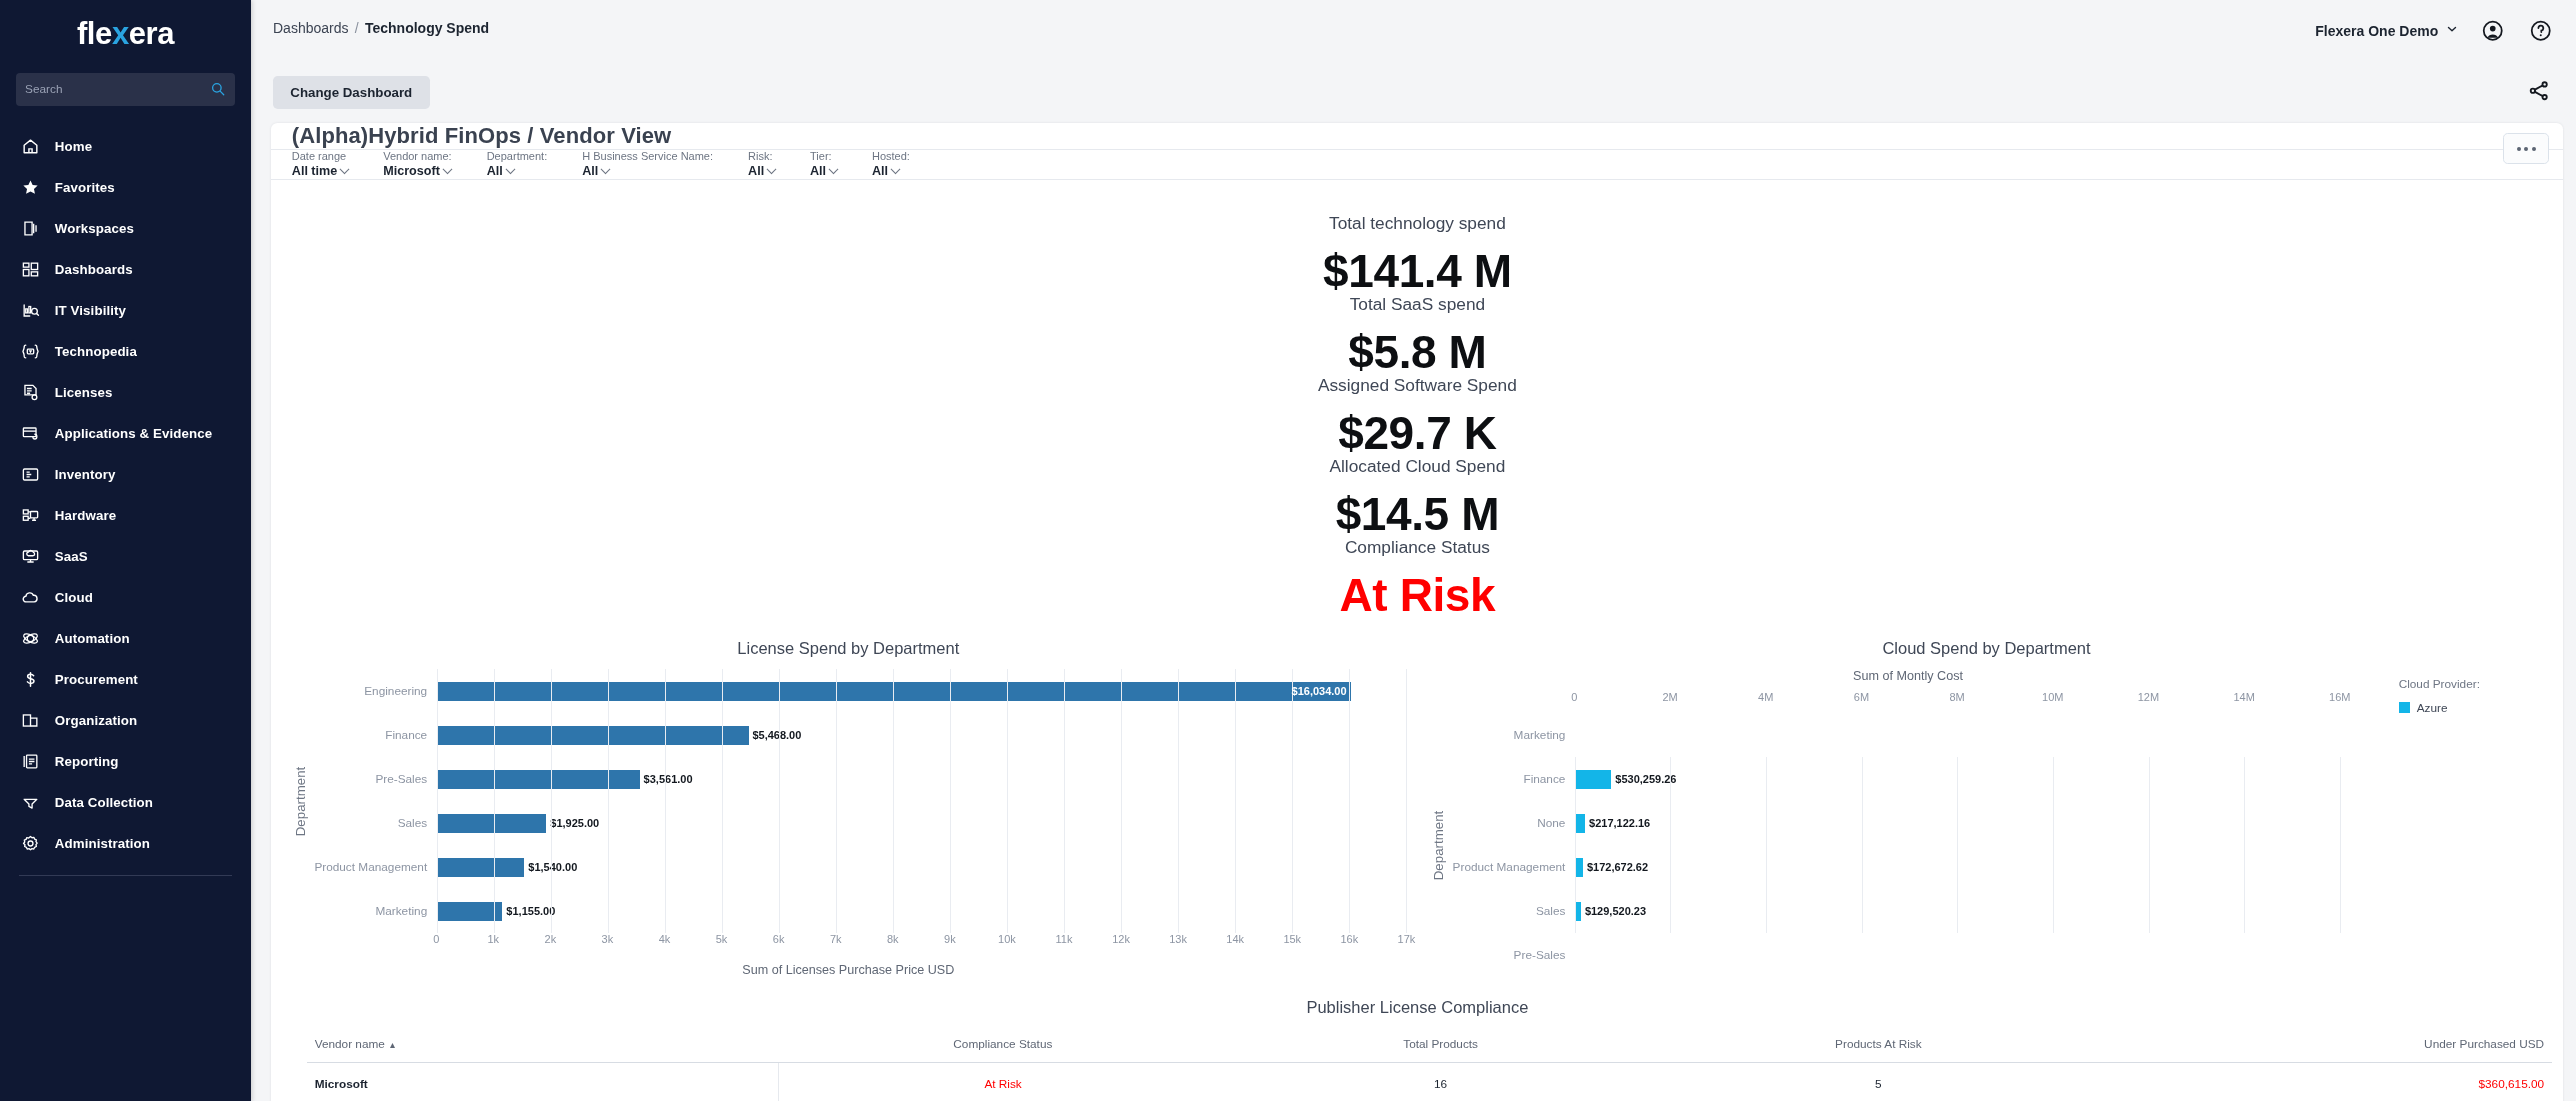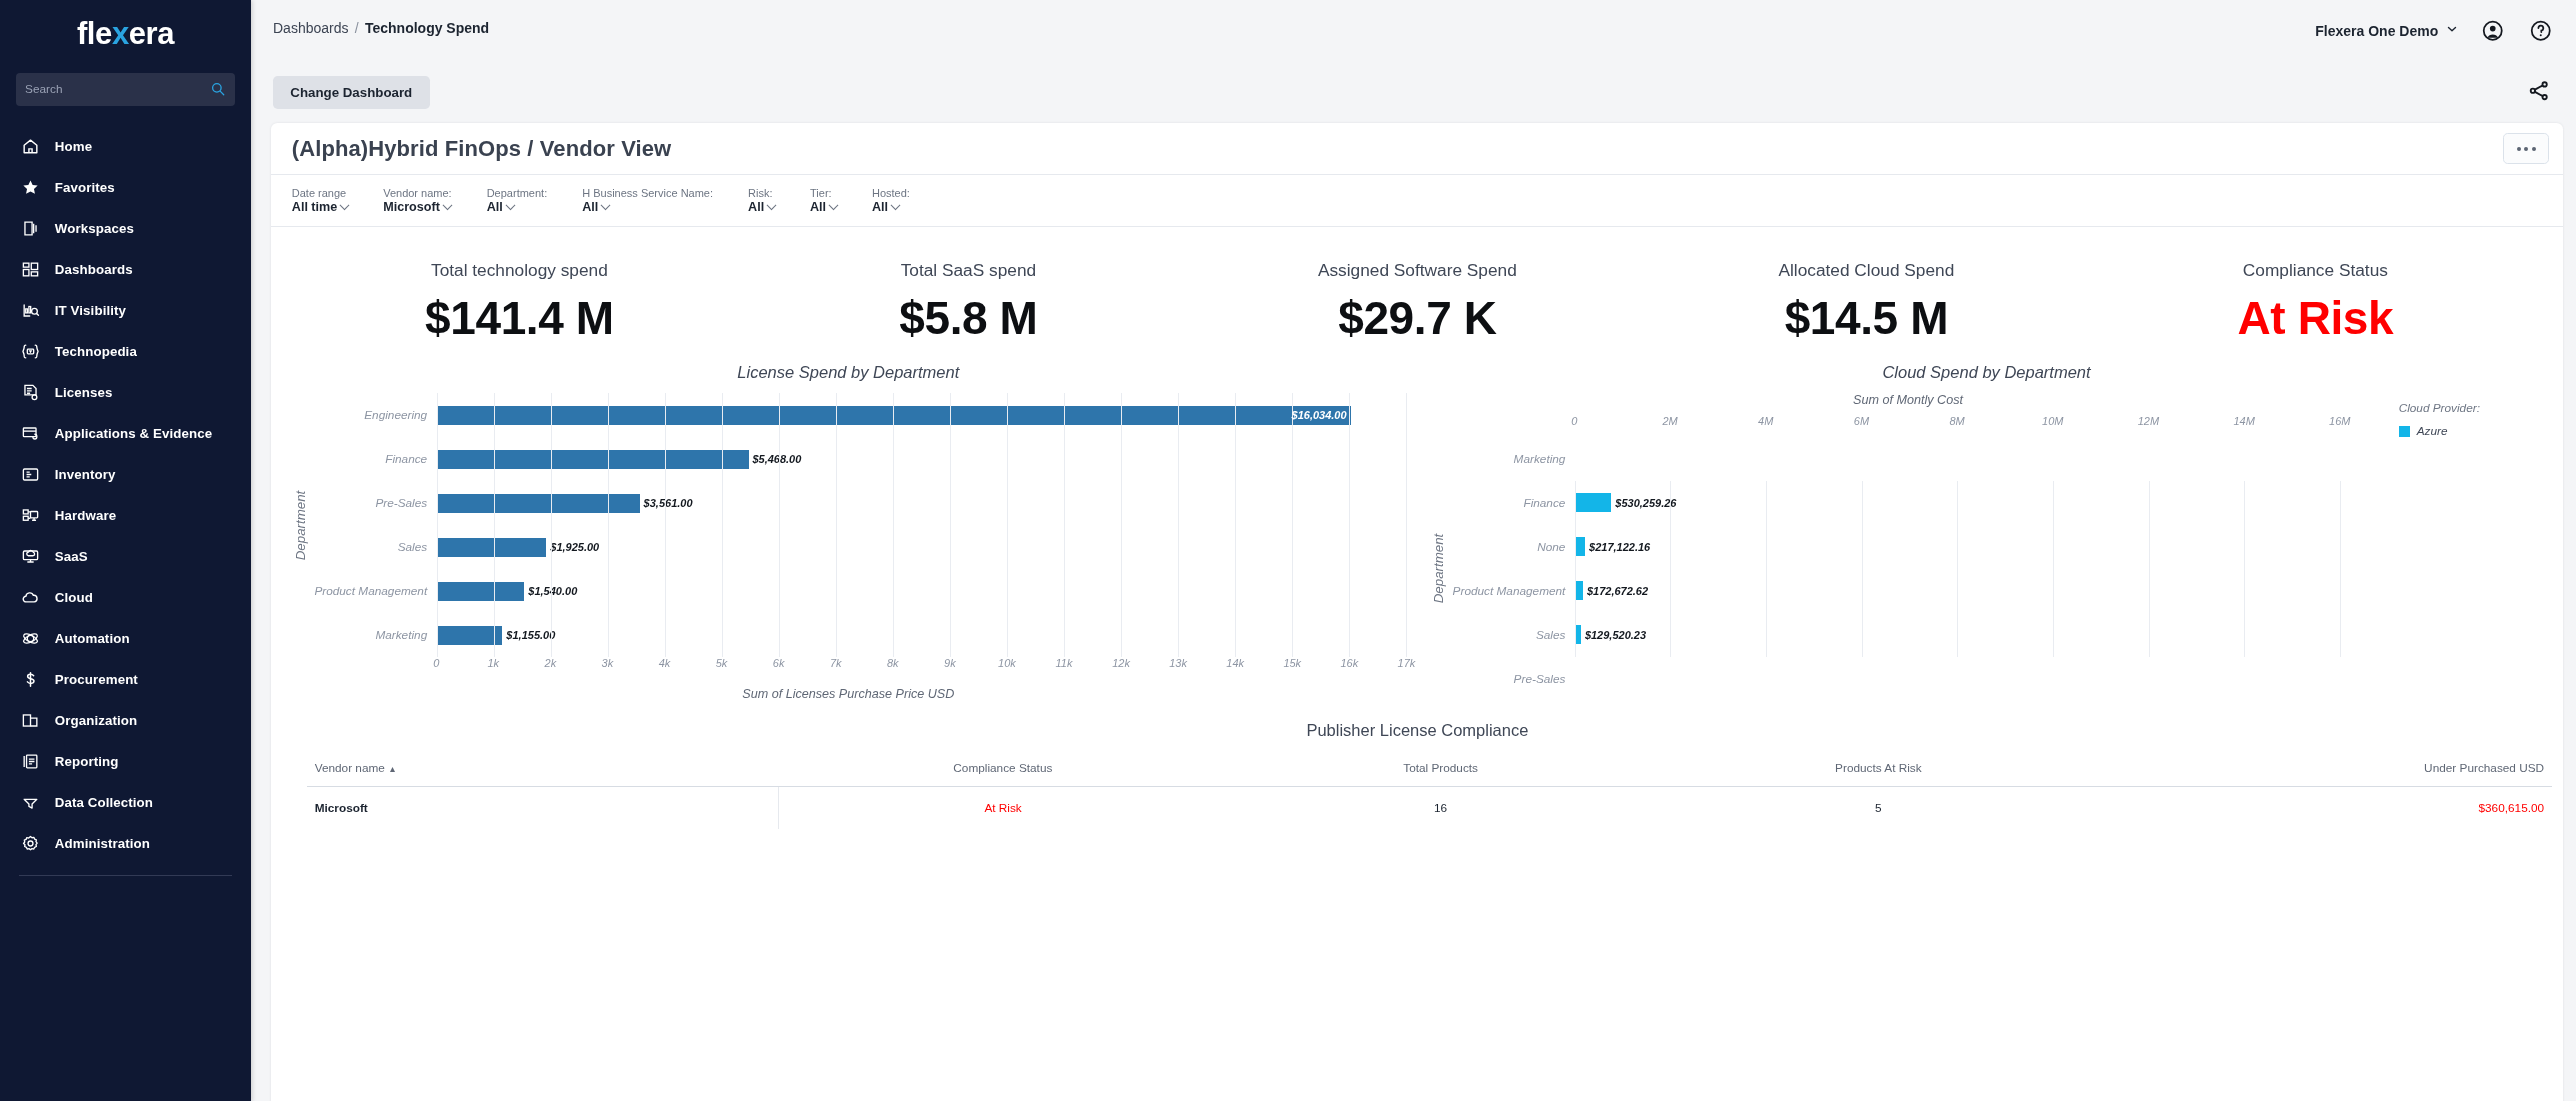--- a/index.html
+++ b/index.html
@@ -88,28 +88,28 @@
   .filter-bar {
     height: 52px; display: flex; align-items: center; gap: 0;
     padding: 0 20.4px; border-bottom: 0.8px solid #e6e9ee;
   }
   .filter { display: flex; flex-direction: column; justify-content: center; margin-right: 35px; cursor: pointer; }
   .filter-label { font-size: 11px; color: #6d7583; line-height: 13.3px; white-space: nowrap; }
   .filter-value { font-size: 12.6px; font-weight: 700; color: #1c2430; line-height: 15px; display: flex; align-items: center; gap: 3.9px; white-space: nowrap; }
   .caret { display: inline-block; width: 7px; height: 7px; border-right: 1.3px solid #6b7380; border-bottom: 1.3px solid #6b7380; transform: rotate(45deg) translate(-1.6px,-1.6px); }
 
   
-  .kpi-row { display: flex; padding: 33px 23.5px 7.8px 23.5px; }
+  .kpi-row { display: flex; padding: 33px 23.5px 7.8px 23.5px; flex-direction: column; }
   .kpi { flex: 1; display: flex; flex-direction: column; align-items: center; }
   .kpi-label { font-size: 17.3px; color: #3f4756; margin-bottom: 14px; text-align: center; }
   .kpi-value { font-size: 46px; font-weight: 700; color: #0d0f12; letter-spacing: -0.4px; line-height: 1; }
   .kpi-value.risk { color: #ff0000; }
 
   
-  .charts-row { display: flex; padding: 14px 7.8px 0 7.8px; font-style: italic; }
+  .charts-row { display: flex; padding: 14px 7.8px 0 7.8px; }
   .chart-panel { flex: 1; padding: 0 11px; }
   .chart-title { text-align: center; font-size: 16.5px; color: #3f4756; margin-bottom: 11px; }
 
   .bars-area { display: flex; }
   .yaxis-title {
     width: 20.4px; display: flex; align-items: center; justify-content: center;
     font-size: 13.3px; color: #6e7684;
   }
   .yaxis-title span { transform: rotate(-90deg); white-space: nowrap; }
   .bars-grid { flex: 1; }

